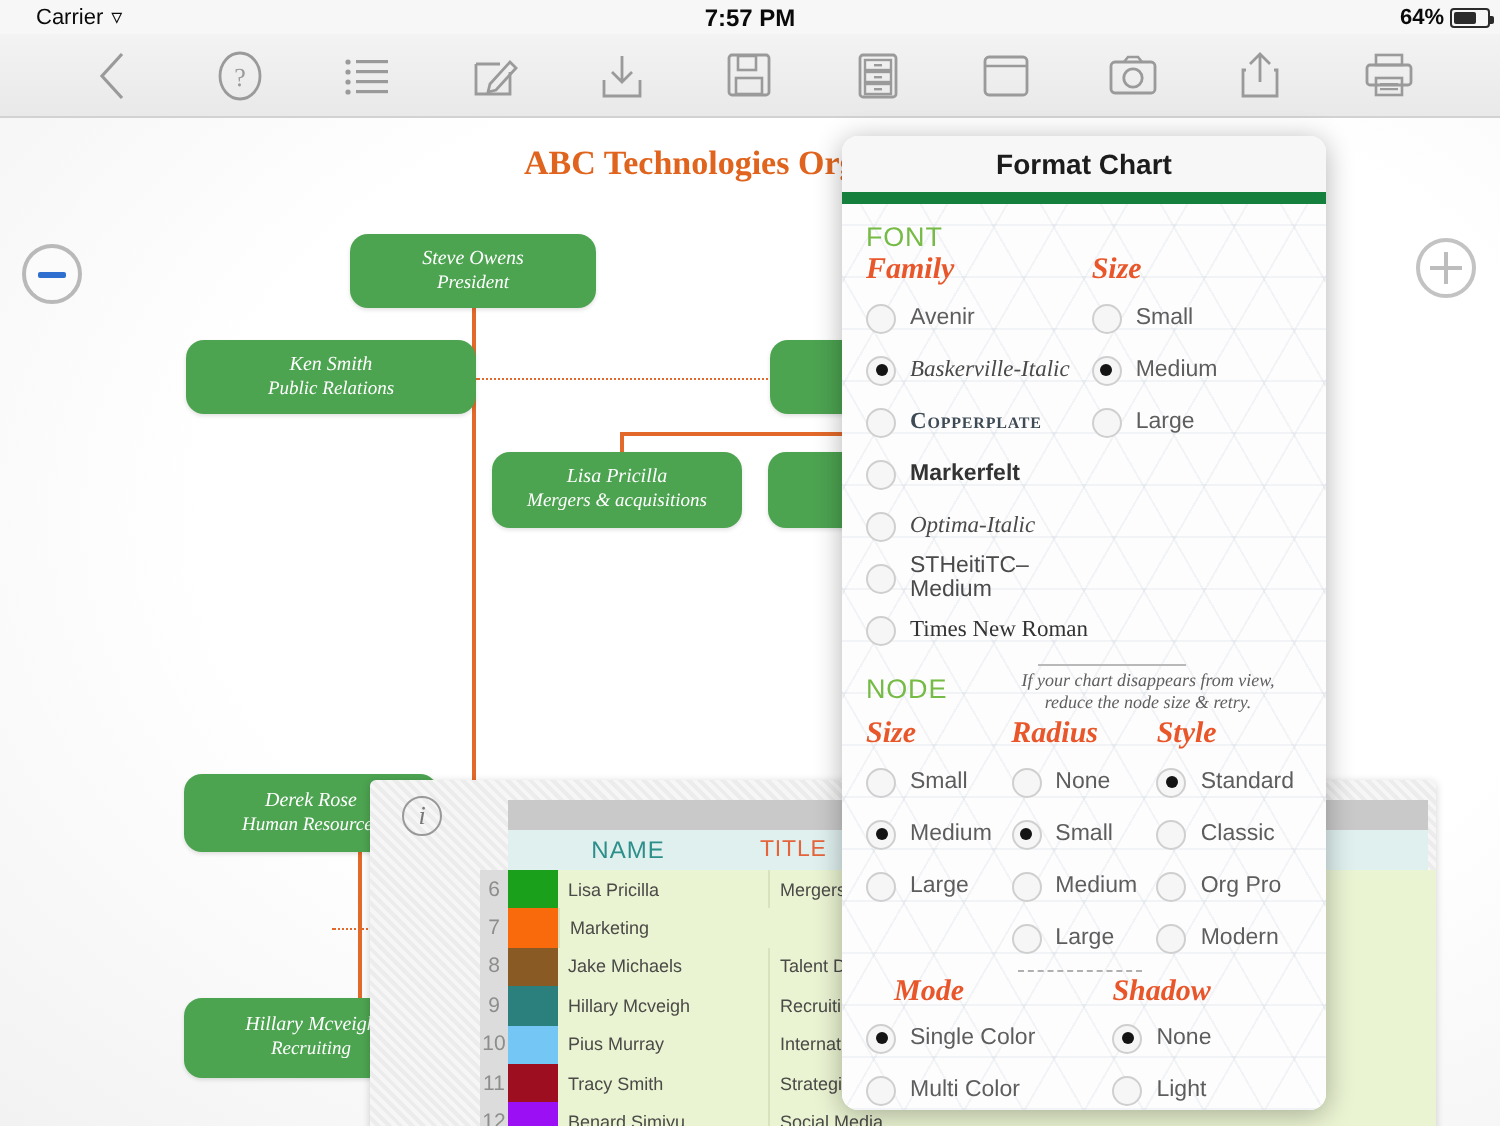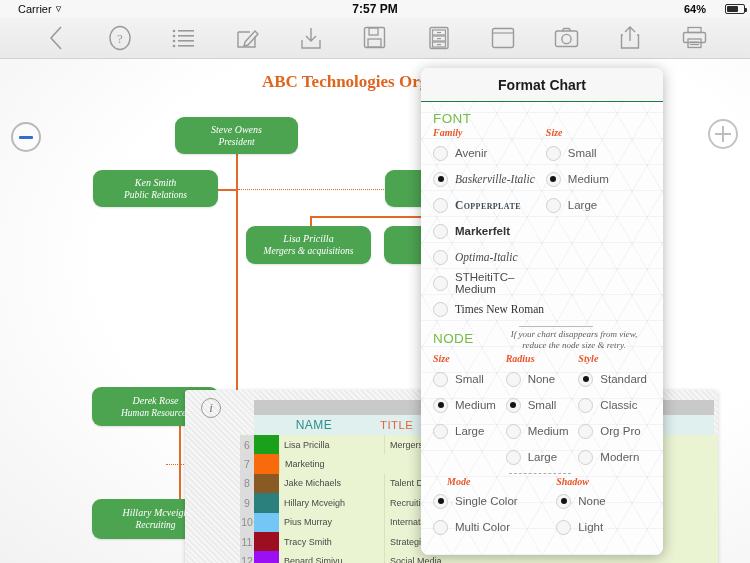--- a/index.html
+++ b/index.html
@@ -15,21 +15,21 @@
   #status-bar {
     height: 17px; width: 100%;
     background: #f7f7f7;
     display: flex; align-items: center;
     font-size: 11px; color: #0a0a0a;
     position: relative;
     border-bottom: 0px;
   }
   #status-left { display:flex; align-items:center; gap:4px; padding-left:18px; }
   #status-center { position:absolute; left:0; right:0; text-align:center; font-weight:600; font-size:12px;}
-  #status-right { margin-left:auto; display:flex; align-items:center; gap:19px; padding-right:5px; font-weight:600;}
+  #status-right { margin-left:auto; display:flex; align-items:center; gap:3px; padding-right:5px; font-weight:600;}
   .wifi-glyph { font-size: 11px; }
   .batt-shell {
     width:20px;height:10px;border:1px solid #2b2b2b;border-radius:2px;position:relative;display:inline-block;
   }
   .batt-shell::after{content:"";position:absolute;right:-3px;top:3px;width:2px;height:4px;background:#2b2b2b;border-radius:0 1px 1px 0;}
   .batt-fill{position:absolute;left:1px;top:1px;bottom:1px;width:62%;background:#2b2b2b;border-radius:1px;}
 
   
   #toolbar {
     height: 42px; width: 100%;
@@ -138,40 +138,40 @@
   .side-note{font-size:8px;color:#6b6b6b;line-height:11px;margin-top:6px;}
 
   
   #dialog{
     position:absolute; left:421px; top:68px; width:242px; height:487px;
     background:#ffffff; border-radius:8px;
     box-shadow:0 2px 14px rgba(0,0,0,.30);
     overflow:hidden;
   }
   #dlg-header{
-    height:34px; background:#f7f7f7; border-bottom:1px solid #15803d;
+    height:34px; background:#f7f7f7; border-bottom:6px solid #15803d;
     display:flex; align-items:center; justify-content:center;
     font-size:14px; font-weight:bold; color:#1c1c1c;
   }
   #dlg-body{
     position:absolute; top:34px; left:0; right:0; bottom:0;
     background-color:#fdfdfd;
     background-image:
       repeating-linear-gradient(60deg, rgba(120,145,175,.085) 0 1px, transparent 1px 26px),
       repeating-linear-gradient(-60deg, rgba(120,145,175,.085) 0 1px, transparent 1px 26px),
       repeating-linear-gradient(0deg, rgba(120,145,175,.085) 0 1px, transparent 1px 26px);
     padding:9px 12px 0 0;
   }
   .sec-label{
     font-family:"Liberation Sans",sans-serif;
     font-size:13.5px; color:#76bb46; letter-spacing:.4px;
   }
   .grp-label{
     font-family:"Liberation Serif", serif; font-style:italic; font-weight:bold;
-    font-size:10px; color:#e8562a;
+    font-size:15px; color:#e8562a;
   }
   .opt{ display:flex; align-items:center; gap:7px; height:26px;}
   .radio{
     width:15px;height:15px;border-radius:50%;
     border:1.3px solid #cfcfcf; background:#f6f6f6;
     flex:0 0 15px; position:relative;
   }
   .radio.on::after{
     content:""; position:absolute; left:50%; top:50%;
     width:6px;height:6px;border-radius:50%;background:#141414;
@@ -326,21 +326,21 @@
   <div class="conn" style="left:310px; top:157px; width:2px; height:22px;"></div>
   <div class="conn" style="left:179px; top:333px; width:2px; height:130px;"></div>
   <div class="conn" style="left:179px; top:333px; width:58px; height:2px;"></div>
   <div class="conn-dot" style="left:166px; top:405px; width:26px;"></div>
   <div class="conn" style="left:179px; top:461px; width:2px; height:2px;"></div>
 
   <div class="node" style="left:175px; top:58px; width:123px; height:37px;">
     <span class="nm">Steve Owens</span>
     <span class="ttl">President</span>
   </div>
-  <div class="node" style="left:93px; top:111px; width:125px; height:37px;">
+  <div class="node" style="left:93px; top:111px; width:145px; height:37px;">
     <span class="nm">Ken Smith</span>
     <span class="ttl">Public Relations</span>
   </div>
   <div class="node" style="left:385px; top:111px; width:110px; height:37px;">
     <span class="nm">H</span>
     <span class="ttl">Busin</span>
   </div>
   <div class="node" style="left:246px; top:167px; width:125px; height:38px;">
     <span class="nm">Lisa Pricilla</span>
     <span class="ttl">Mergers &amp; acquisitions</span>

